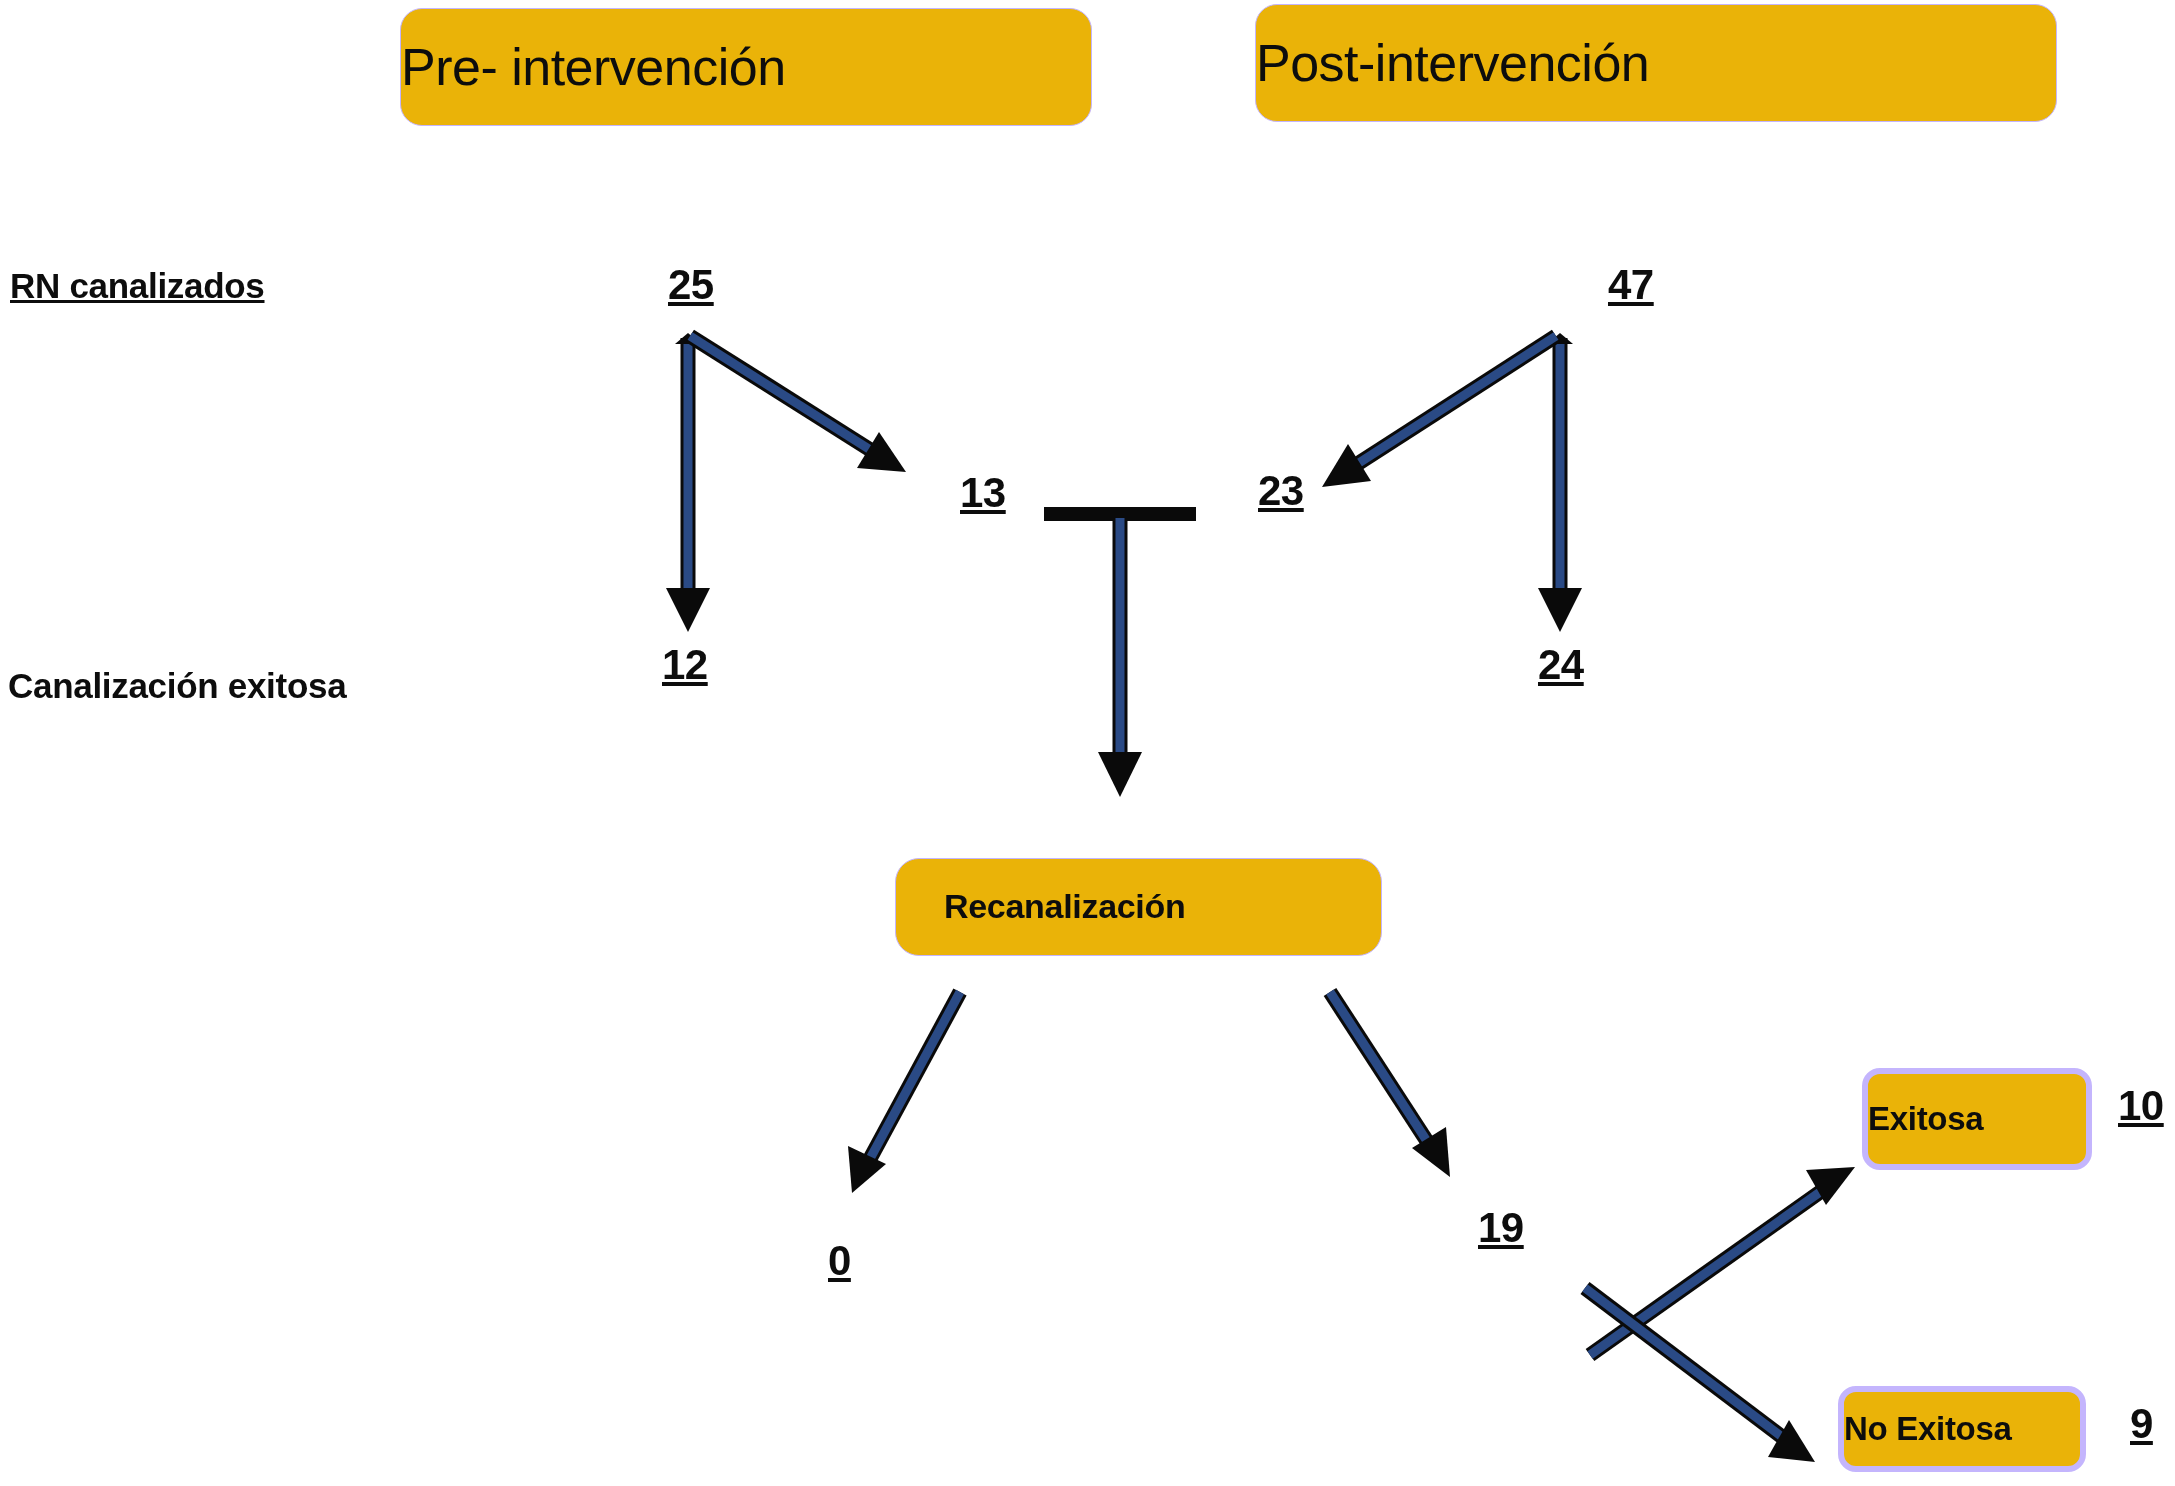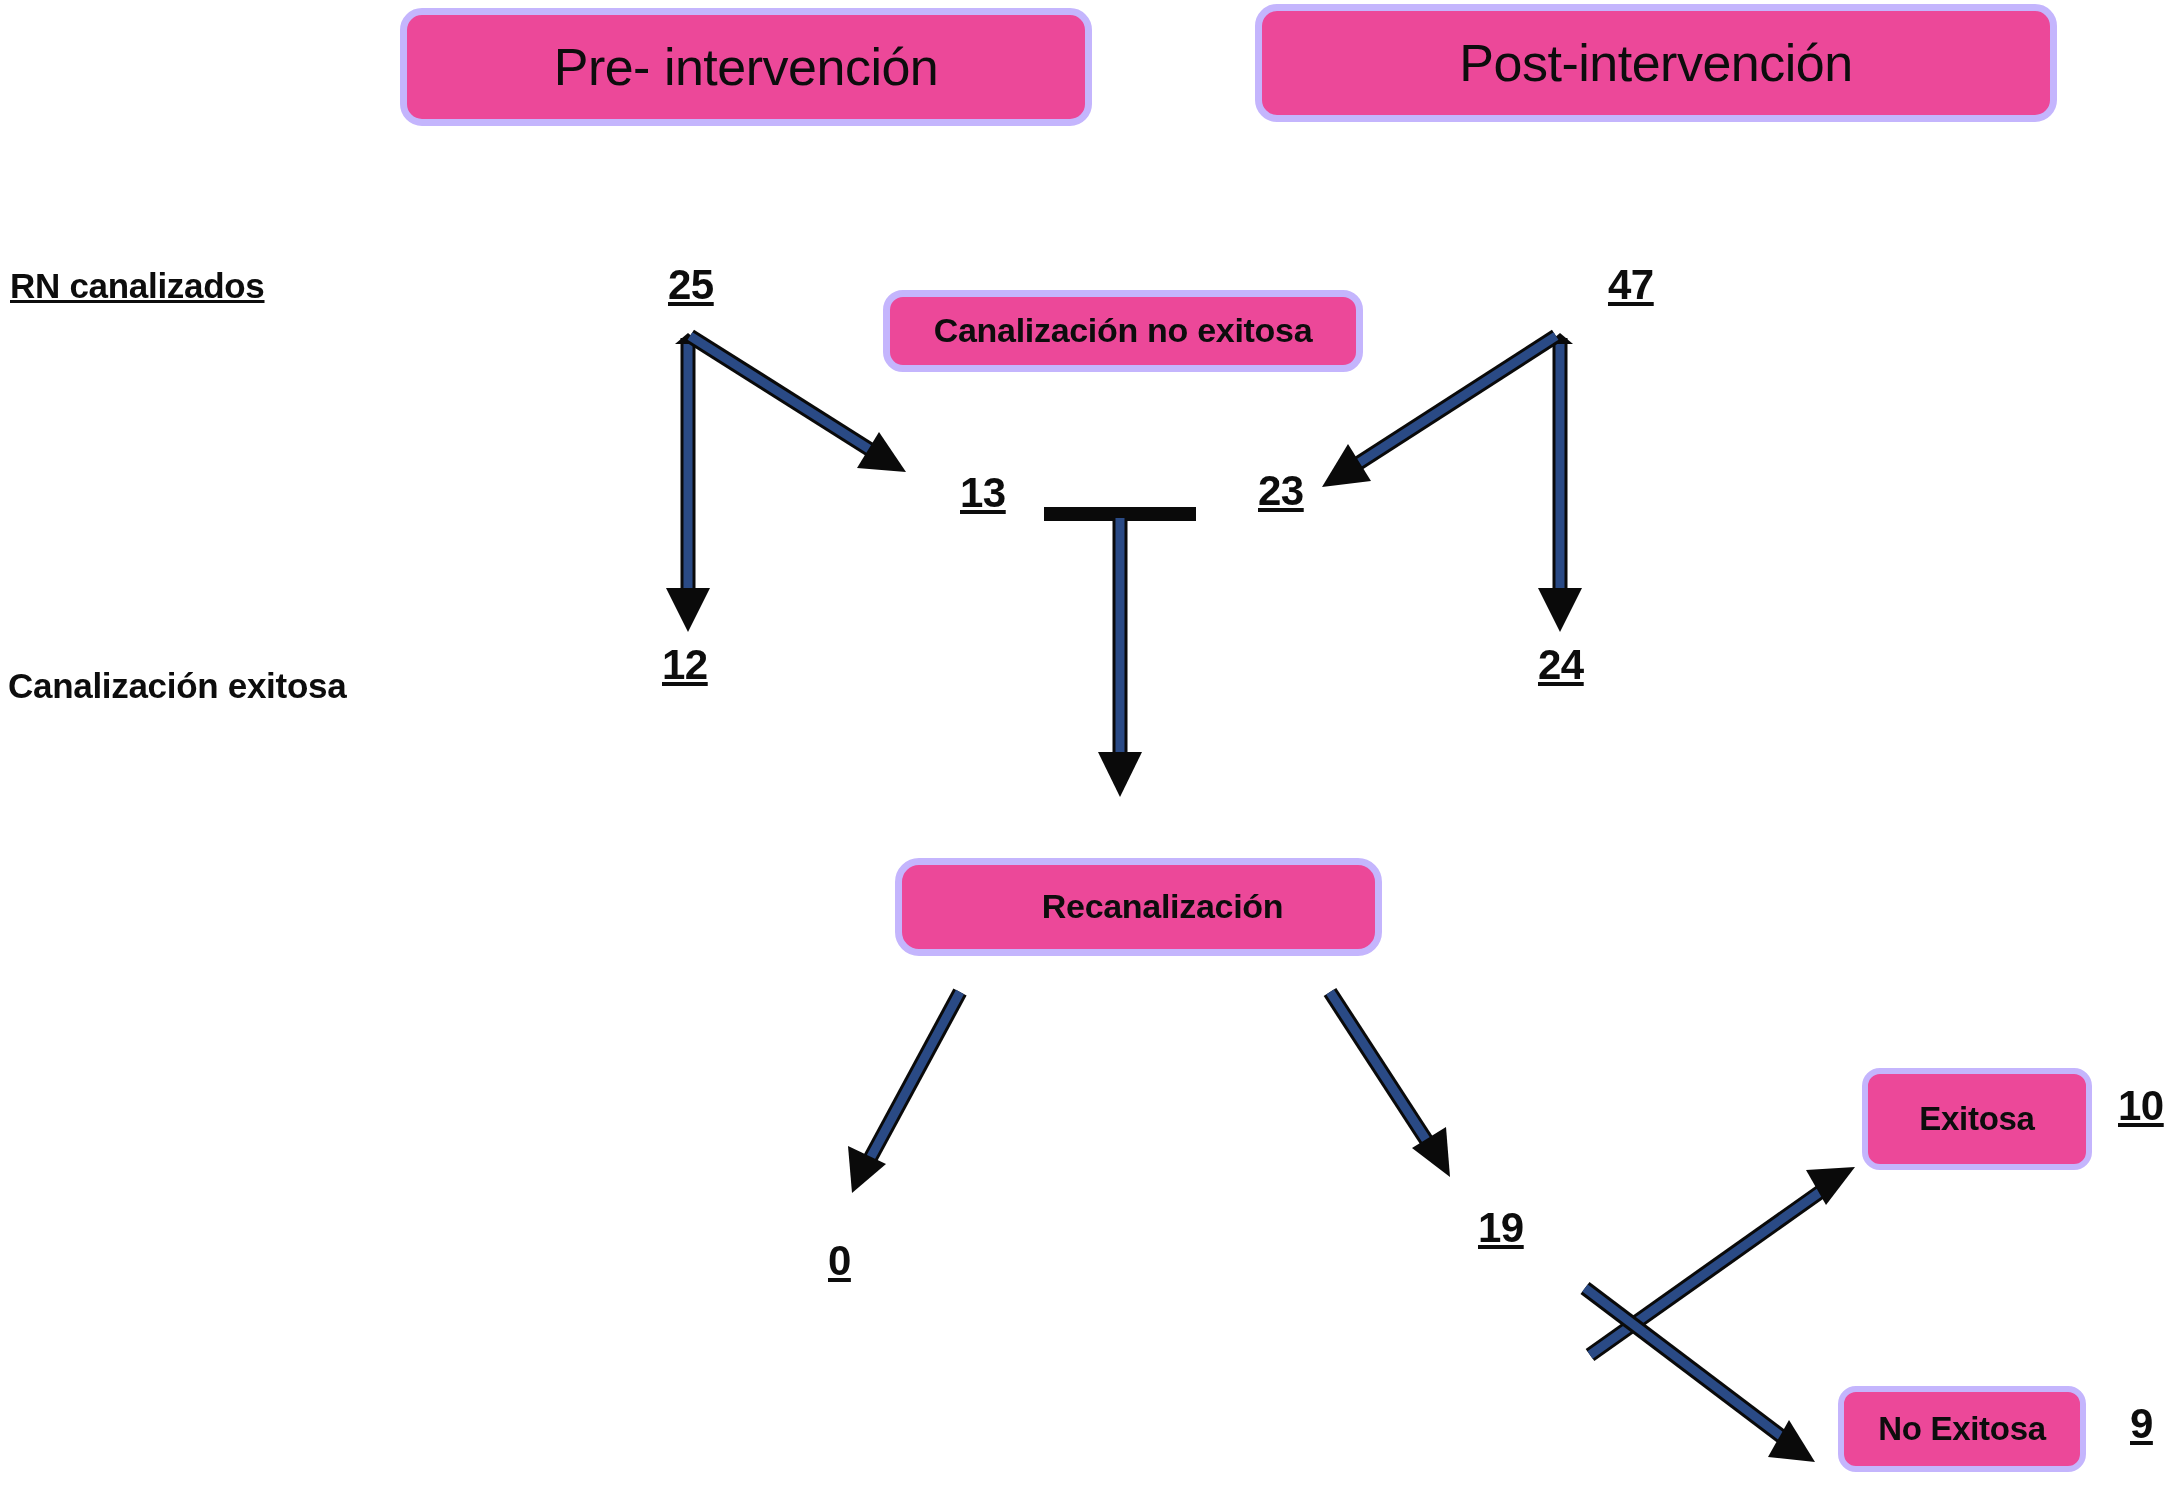--- a/index.html
+++ b/index.html
@@ -11,26 +11,25 @@
     position:relative;
     width:2175px;
     height:1486px;
     background:#ffffff;
     overflow:hidden;
   }
   
   .node{
     position:absolute;
     box-sizing:border-box;
-    background:#ec4899;
-    border:7px solid #c4b5fd;
+    background:#eab308;
+    border:1px solid #c4b5fd;
     border-radius:22px;
     display:flex;
     align-items:center;
-    justify-content:center;
     text-align:center;
     color:#0d0d0d;
     line-height:1.05;
   }
   .node-header{
     font-size:52px;
     font-weight:400;
     letter-spacing:-0.5px;
   }
   .node-body{
@@ -160,23 +159,20 @@
   </div>
 
   <div class="node node-header" style="left:1255px;top:4px;width:802px;height:118px;">
     <span>Post-intervención</span>
   </div>
 
   <div class="txt row-label" style="left:10px;top:268px;text-decoration:underline;">RN canalizados</div>
 
   <div class="txt row-label" style="left:8px;top:668px;">Canalización exitosa</div>
 
-  <div class="node node-body" style="left:883px;top:290px;width:480px;height:82px;border-radius:20px;">
-    <span>Canalización no exitosa</span>
-  </div>
 
   <div class="node node-body" style="left:895px;top:858px;width:487px;height:98px;border-radius:24px;padding-left:48px;">
     <span>Recanalización</span>
   </div>
 
   <div class="node node-small" style="left:1862px;top:1068px;width:230px;height:102px;">
     <span>Exitosa</span>
   </div>
 
   <div class="node node-small" style="left:1838px;top:1386px;width:248px;height:86px;">

